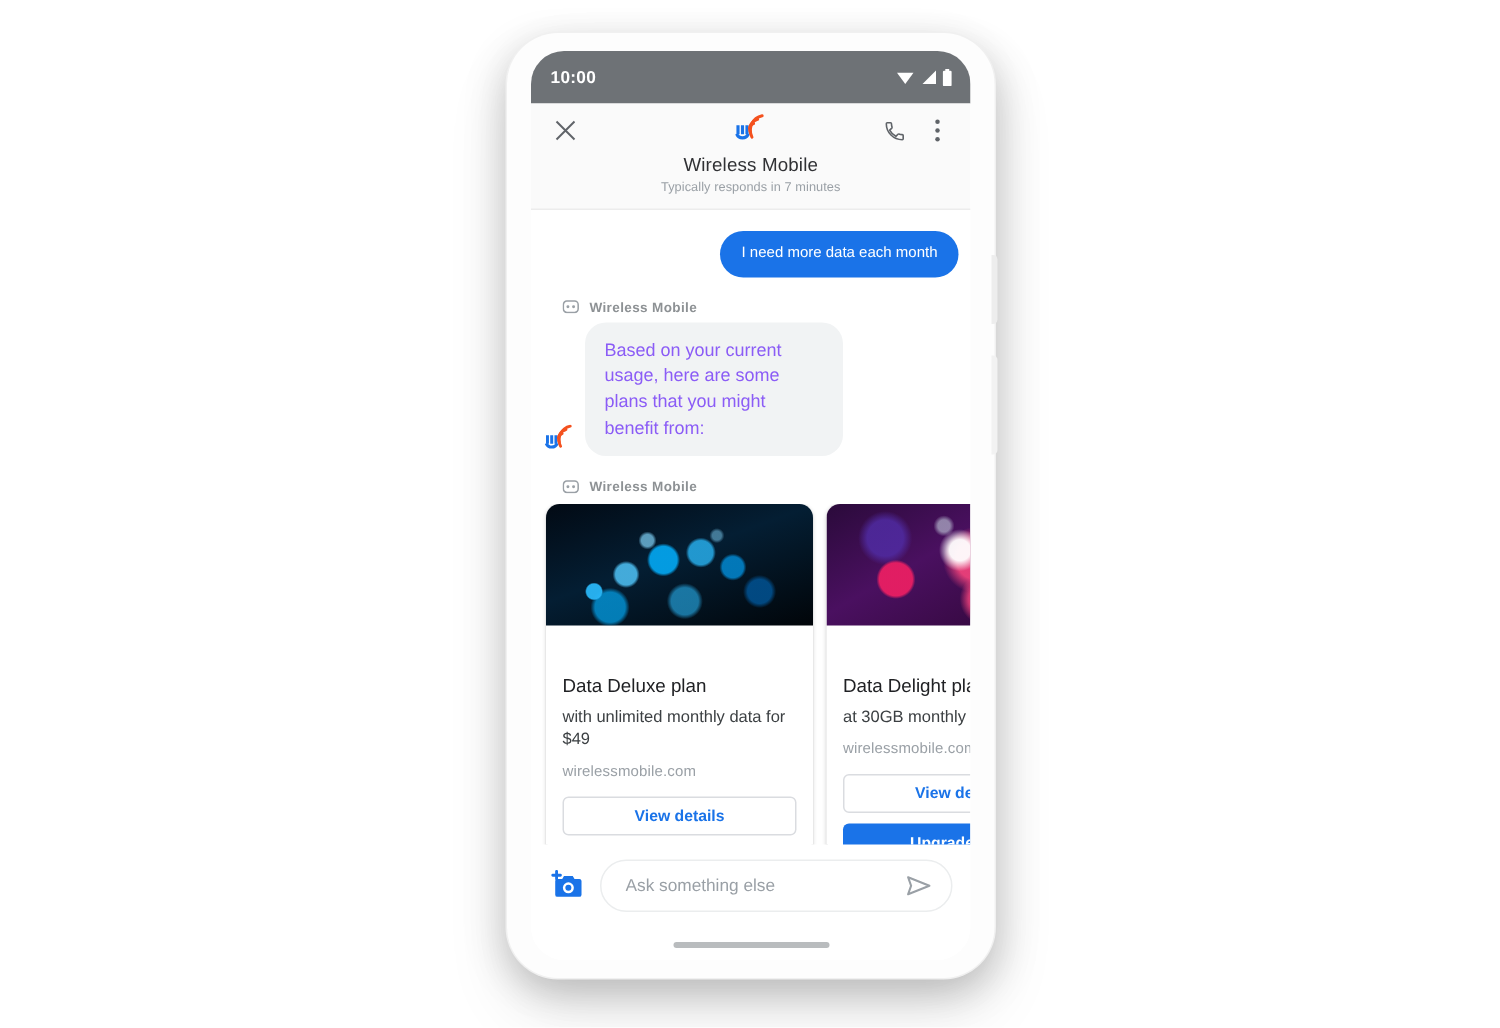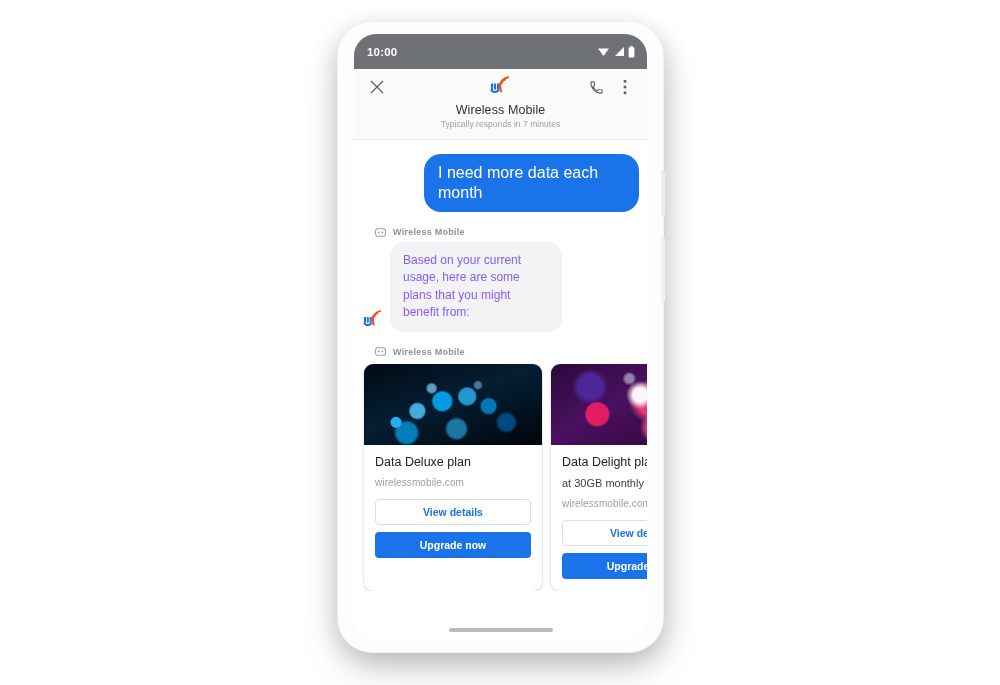--- a/index.html
+++ b/index.html
@@ -135,21 +135,21 @@
     background: #ffffff;
     overflow: hidden;
     padding-top: 14px;
     position: relative;
   }
 
   .row-user { display: flex; justify-content: flex-end; padding: 0 8px; }
   .bubble-user {
     background: #1a73e8;
     color: #ffffff;
-    font-size: 16px;
+    font-size: 10px;
     padding: 9px 14px;
     border-radius: 17px;
     max-width: 215px;
     line-height: 1.25;
   }
 
   .sender-line {
     display: flex;
     align-items: center;
     gap: 7px;
@@ -224,21 +224,21 @@
       radial-gradient(circle at 56% 46%, rgba(236,64,122,0.95) 0 13px, transparent 22px),
       radial-gradient(circle at 26% 62%, rgba(233,30,99,0.95) 0 11px, transparent 13px),
       radial-gradient(circle at 74% 30%, rgba(186,104,200,0.8) 0 14px, transparent 20px),
       radial-gradient(circle at 80% 60%, rgba(194,24,91,0.75) 0 15px, transparent 22px),
       radial-gradient(circle at 22% 28%, rgba(81,45,168,0.8) 0 12px, transparent 18px),
       radial-gradient(circle at 60% 78%, rgba(236,64,122,0.85) 0 12px, transparent 18px),
       radial-gradient(circle at 44% 18%, rgba(224,247,250,0.5) 0 4px, transparent 7px),
       linear-gradient(150deg, #2a0a3a 0%, #4a1060 40%, #2b0530 100%);
   }
 
-  .card-body { padding: 10px 11px 12px 11px; }
+  .card-body { padding: 10px 11px 12px 11px; margin-top: 23px; }
   .card-title { font-size: 12.5px; color: #202124; white-space: nowrap; }
   .card-desc {
     font-size: 11px; color: #3c4043;
     margin-top: 7px; line-height: 1.35;
   }
   .card-domain {
     font-size: 10px; color: #9aa0a6;
     margin-top: 8px; letter-spacing: 0.1px;
   }
   .btn-outline {
@@ -426,20 +426,21 @@
         </svg>
         <span class="sender-name">Wireless Mobile</span>
       </div>
 
       <div id="card-carousel">
 
         <div class="plan-card">
           <div class="card-image img-deluxe"></div>
           <div class="card-body">
             <div class="card-title">Data Deluxe plan</div>
+            <div class="card-desc">with unlimited monthly data for $49</div>
             <div class="card-domain">wirelessmobile.com</div>
             <button class="btn-outline">View details</button>
             <button class="btn-filled">Upgrade now</button>
           </div>
         </div>
 
         <div class="plan-card">
           <div class="card-image img-delight"></div>
           <div class="card-body">
             <div class="card-title">Data Delight plan</div>
@@ -447,19 +448,37 @@
             <div class="card-domain">wirelessmobile.com</div>
             <button class="btn-outline">View details</button>
             <button class="btn-filled">Upgrade now</button>
           </div>
         </div>
 
       </div>
 
     </div>
 
+    <div id="composer">
+      <div id="camera-btn">
+        <svg width="22" height="21" viewBox="0 0 24 23">
+          <path d="M8.5 6.5 L9.8 4.4 L16.2 4.4 L17.5 6.5 L21 6.5 A1.6 1.6 0 0 1 22.6 8.1 L22.6 18 A1.6 1.6 0 0 1 21 19.6 L5 19.6 A1.6 1.6 0 0 1 3.4 18 L3.4 8.1 A1.6 1.6 0 0 1 5 6.5 Z" fill="#1a73e8"></path>
+          <circle cx="13" cy="13" r="4" fill="#ffffff"></circle>
+          <circle cx="13" cy="13" r="2.2" fill="#1a73e8"></circle>
+          <path d="M4.4 1 L4.4 6.6 M1.6 3.8 L7.2 3.8" stroke="#1a73e8" stroke-width="2.1" stroke-linecap="round"></path>
+        </svg>
+      </div>
+      <div id="input-pill">
+        <input id="text-input" type="text" placeholder="Ask something else" style="">
+        <div id="send-btn">
+          <svg width="17" height="15" viewBox="0 0 18 15">
+            <path d="M1.5 1.5 L16.5 7.5 L1.5 13.5 L3.6 7.5 Z" fill="none" stroke="#9aa0a6" stroke-width="1.5" stroke-linejoin="round"></path>
+          </svg>
+        </div>
+      </div>
+    </div>
 
     <div id="gesture-bar">
       <div id="gesture-pill"></div>
     </div>
 
   </div>
 </div>
 
 </body></html>

